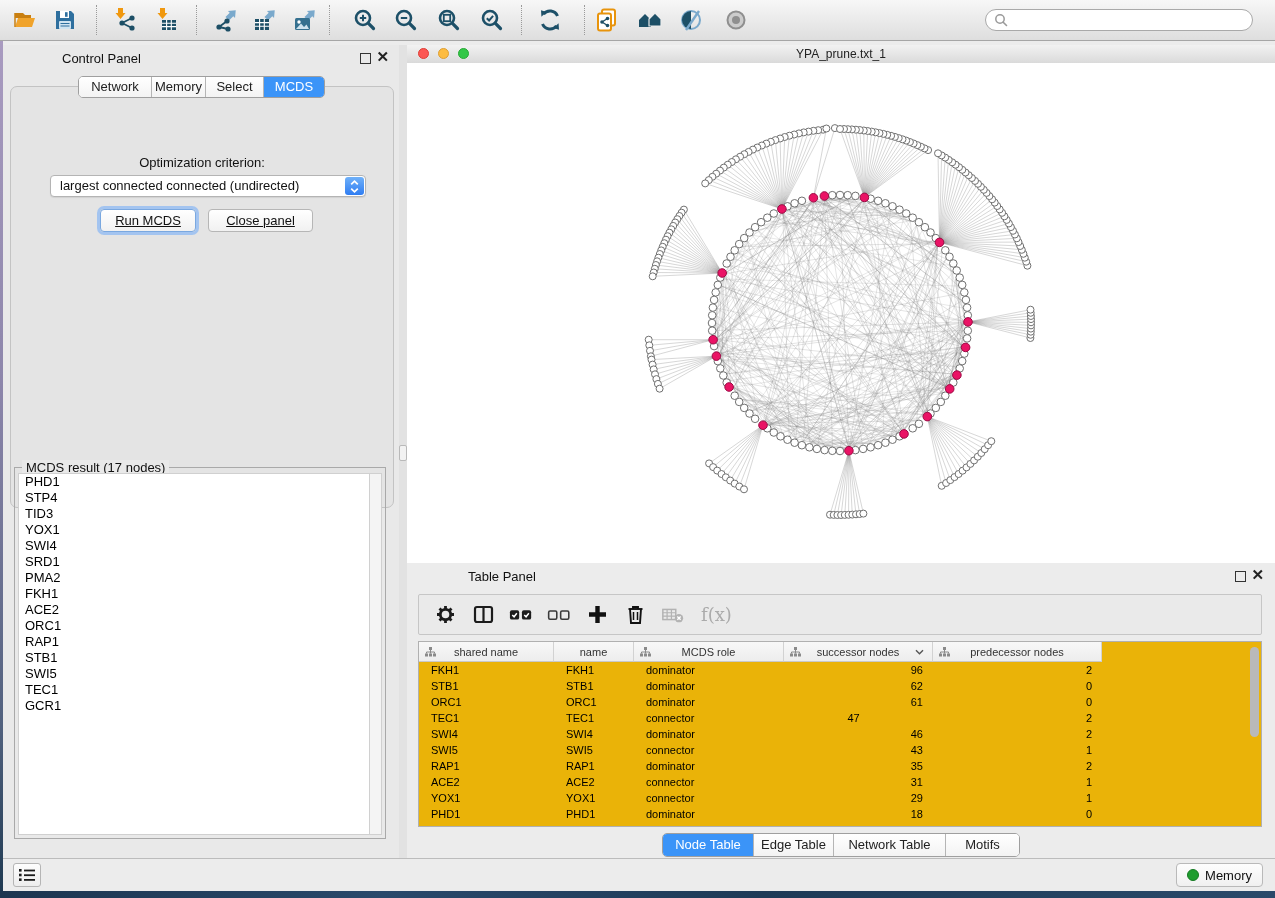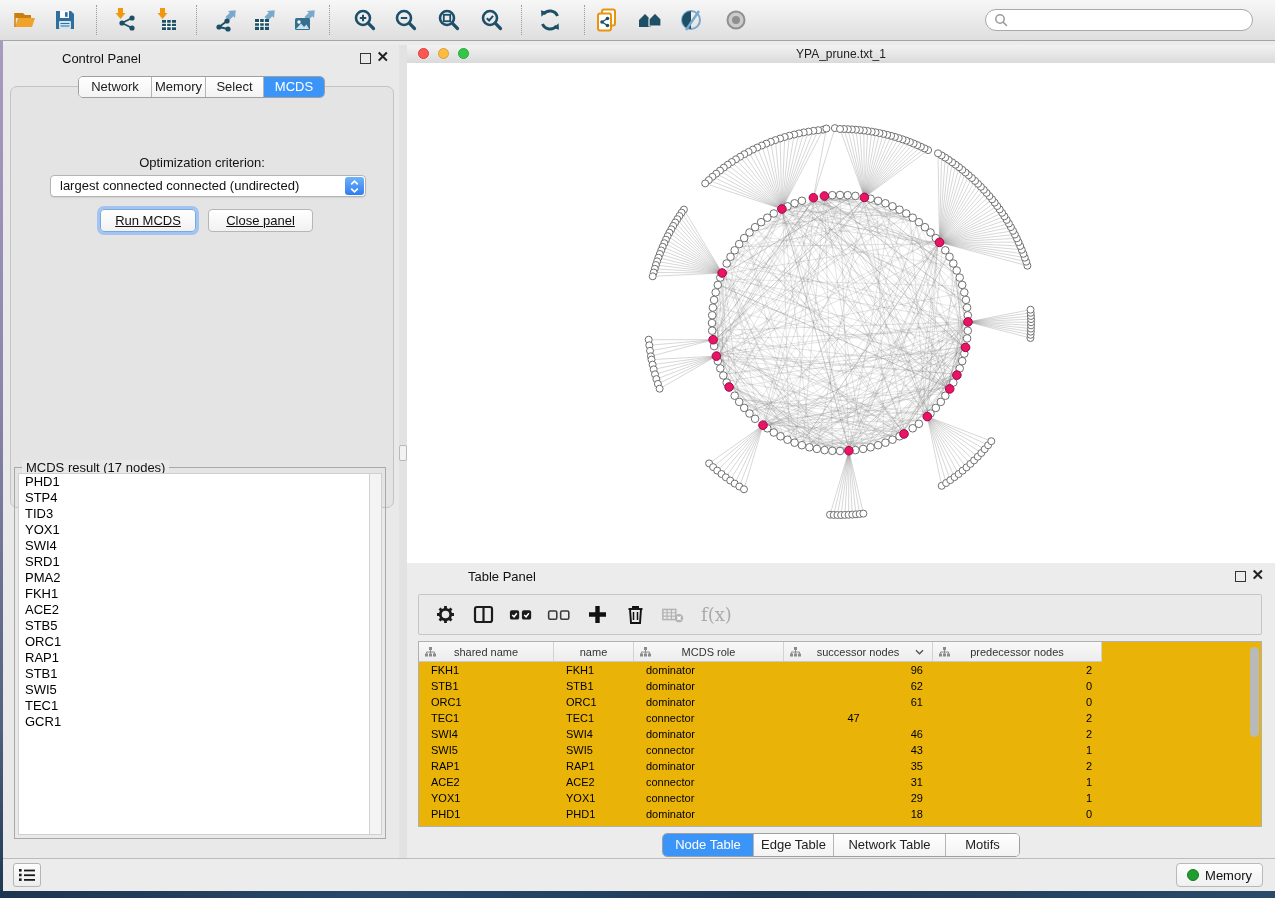--- a/index.html
+++ b/index.html
@@ -275,21 +275,20 @@
       <div class="mcds-list" id="mcds-list">
           <div class="mcds-item">PHD1</div>
           <div class="mcds-item">STP4</div>
           <div class="mcds-item">TID3</div>
           <div class="mcds-item">YOX1</div>
           <div class="mcds-item">SWI4</div>
           <div class="mcds-item">SRD1</div>
           <div class="mcds-item">PMA2</div>
           <div class="mcds-item">FKH1</div>
           <div class="mcds-item">ACE2</div>
-          <div class="mcds-item">STB5</div>
           <div class="mcds-item">ORC1</div>
           <div class="mcds-item">RAP1</div>
           <div class="mcds-item">STB1</div>
           <div class="mcds-item">SWI5</div>
           <div class="mcds-item">TEC1</div>
           <div class="mcds-item">GCR1</div>
         </div>
       <div class="mcds-scroll"></div>
     </div>
   </div>

